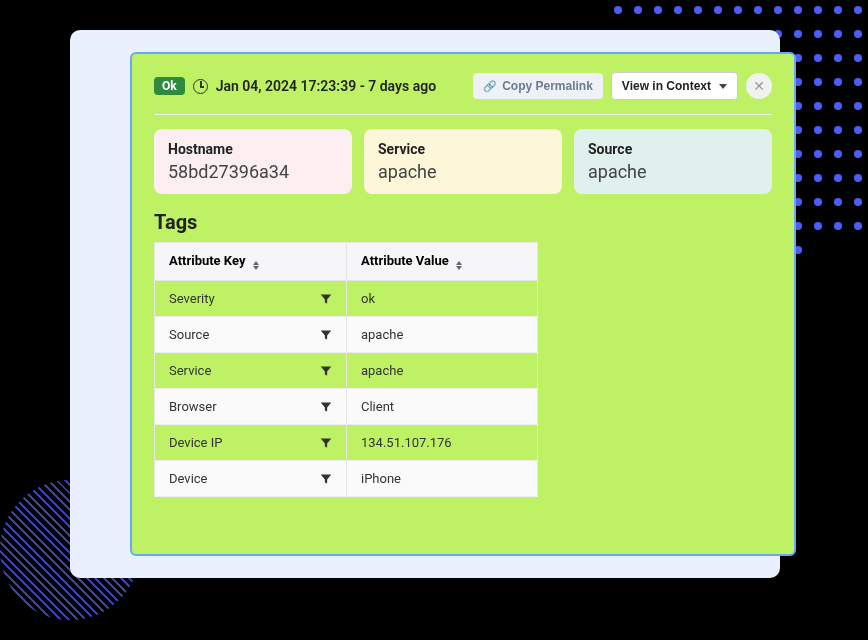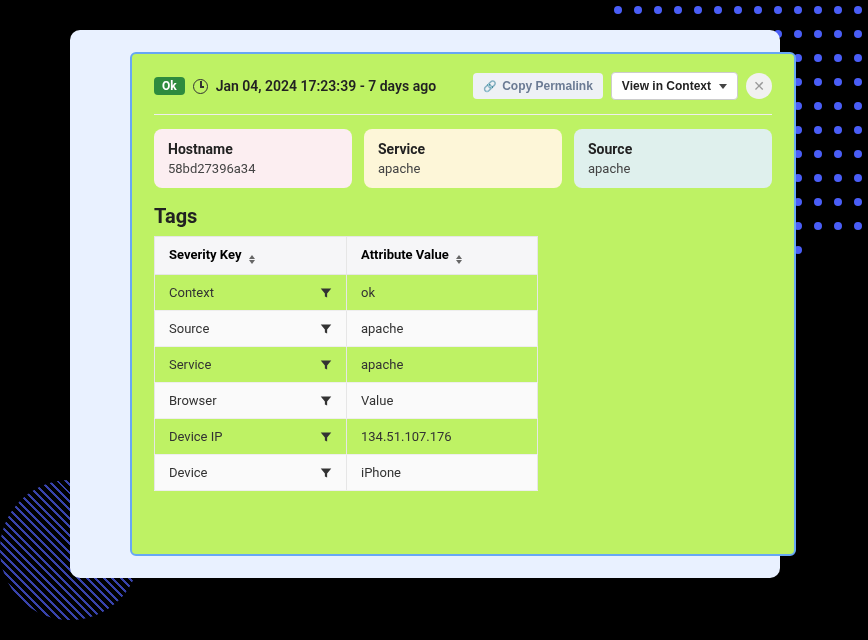--- a/index.html
+++ b/index.html
@@ -155,21 +155,21 @@
     .card-pink { background: #fceef1; }
     .card-yellow { background: #fdf6d8; }
     .card-teal { background: #dff0ed; }
     .card-label {
       font-size: 14px;
       font-weight: 700;
       color: #222;
       margin-bottom: 4px;
     }
     .card-value {
-      font-size: 13px;
+      font-size: 18px;
       color: #444;
     }
     .section-title {
       font-size: 20px;
       font-weight: 700;
       color: #222;
       margin-bottom: 8px;
     }
     .tag-pill {
       display: inline-block;
@@ -263,40 +263,40 @@
         <div class="card-value">apache</div>
       </div>
     </div>
 
     <div class="section-title">Tags</div>
 
     <table class="attr-table">
       <thead>
         <tr>
           <th class="th-key">
-            <span>Severity Key</span>
+            <span>Attribute Key</span>
             <span class="sort-icon">
                 <span class="up"></span>
                 <span class="down"></span>
               </span>
           </th>
           <th>
             <span>Attribute Value</span>
             <span class="sort-icon">
                 <span class="up"></span>
                 <span class="down"></span>
               </span>
           </th>
         </tr>
       </thead>
       <tbody>
           <tr>
             <td class="td-key">
               <div class="key-cell">
-                <span>Context</span>
+                <span>Severity</span>
                 <span class="filter-icon">
                   <svg width="12" height="12" viewBox="0 0 16 16" fill="#333">
                     <path d="M1 2h14l-5.5 6.5V14l-3-1.5V8.5L1 2z"></path>
                   </svg>
                 </span>
               </div>
             </td>
             <td>ok</td>
           </tr>
           <tr>
@@ -329,21 +329,21 @@
             <td class="td-key">
               <div class="key-cell">
                 <span>Browser</span>
                 <span class="filter-icon">
                   <svg width="12" height="12" viewBox="0 0 16 16" fill="#333">
                     <path d="M1 2h14l-5.5 6.5V14l-3-1.5V8.5L1 2z"></path>
                   </svg>
                 </span>
               </div>
             </td>
-            <td>Value</td>
+            <td>Client</td>
           </tr>
           <tr>
             <td class="td-key">
               <div class="key-cell">
                 <span>Device IP</span>
                 <span class="filter-icon">
                   <svg width="12" height="12" viewBox="0 0 16 16" fill="#333">
                     <path d="M1 2h14l-5.5 6.5V14l-3-1.5V8.5L1 2z"></path>
                   </svg>
                 </span>

